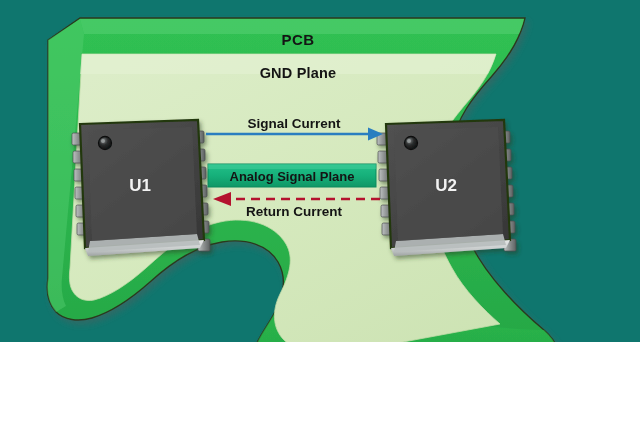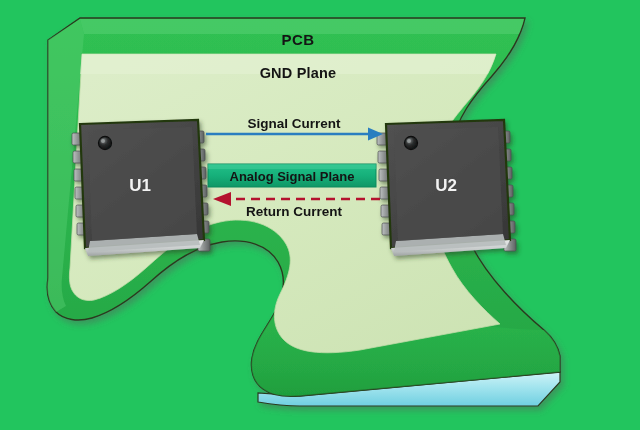--- a/index.html
+++ b/index.html
@@ -3,22 +3,22 @@
 <meta charset="utf-8">
 <style>
   html, body {
     margin: 0;
     padding: 0;
     background: #ffffff;
   }
   #stage {
     position: relative;
     width: 640px;
-    height: 430px;
-    background: #22c55e;
+    height: 342px;
+    background: #0f766e;
     overflow: hidden;
     font-family: "Liberation Sans", sans-serif;
   }
   #stage svg {
     position: absolute;
     left: 0;
     top: 0;
     display: block;
   }
   .lbl {

